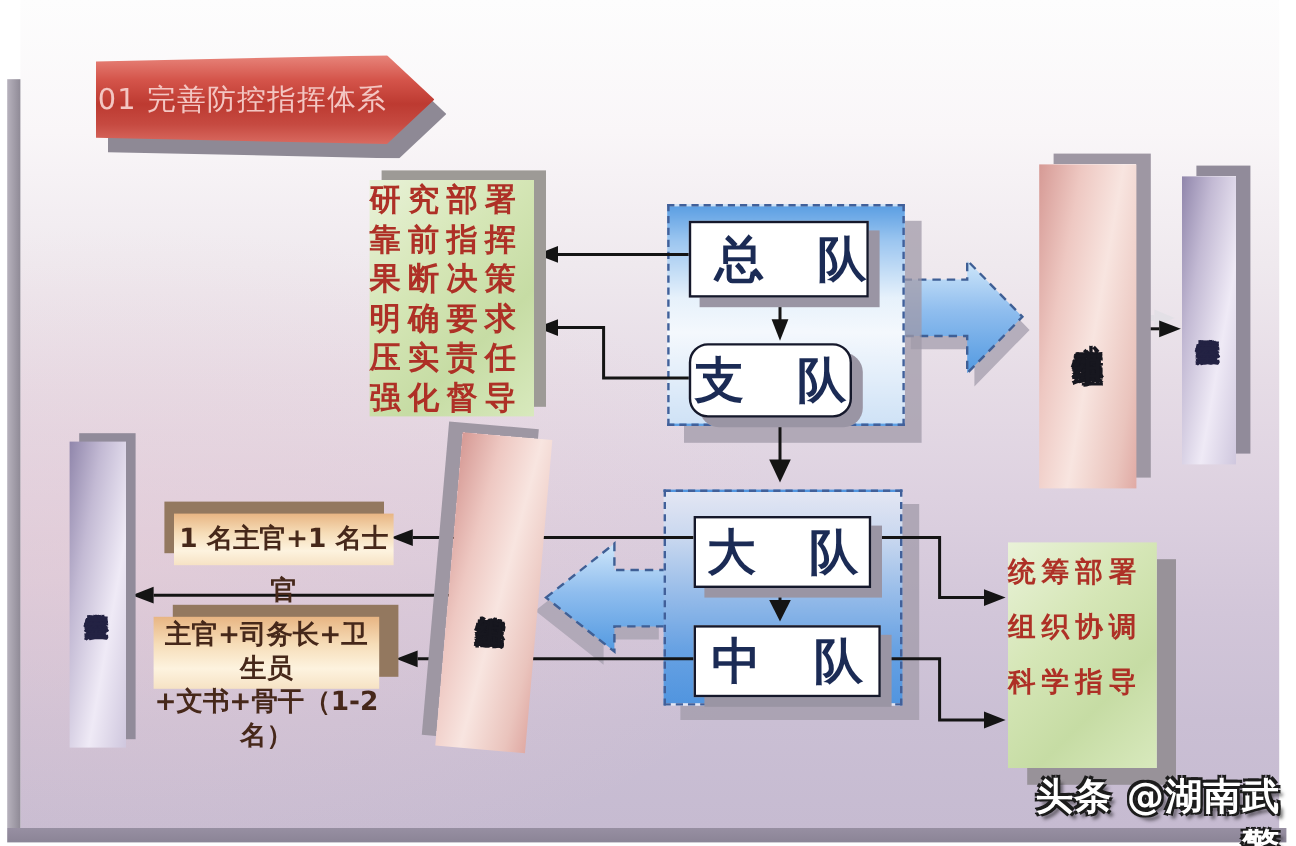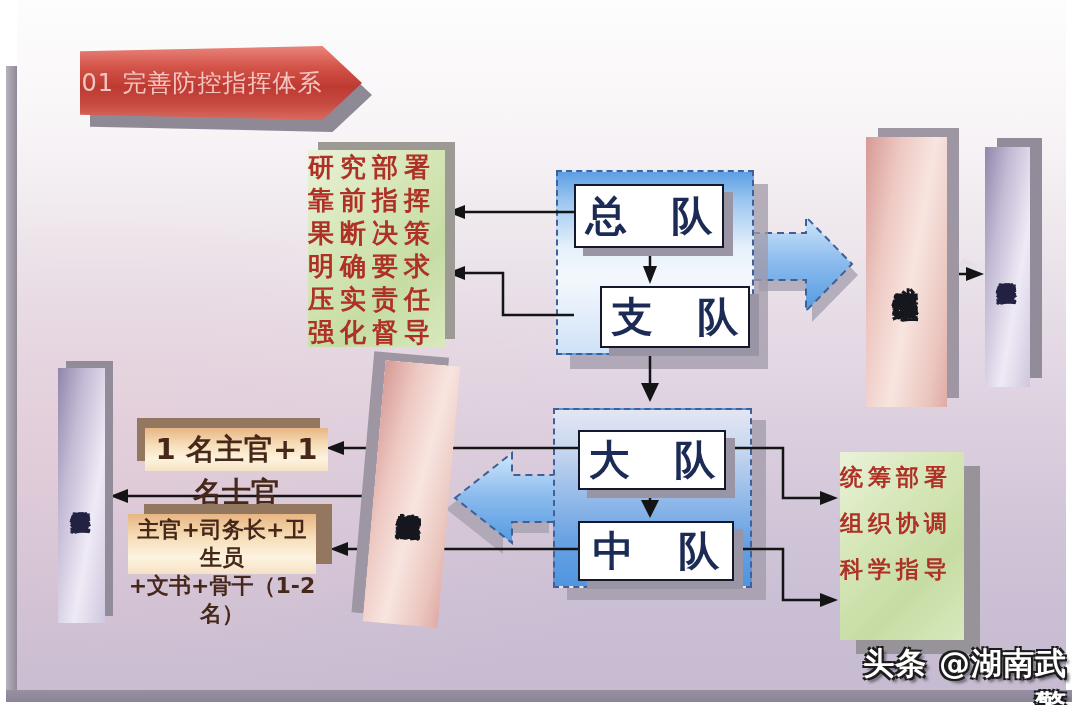--- a/index.html
+++ b/index.html
@@ -38,22 +38,22 @@
     box-shadow:14px 12px 0 rgba(160,153,168,0.75);
   }
 
   
   .unit-box {
     position:absolute; background:#ffffff; border:2px solid #15182b;
     box-shadow:9px 8px 0 #9a95a4;
     display:flex; align-items:center; justify-content:center;
     color:#1b2b55; font-weight:700; font-size:41px; word-spacing:30px;
   }
-  .ub-zongdui  { left:574px; top:184px; width:150px; height:64px; }
-  .ub-zhidui   { left:600px; top:286px; width:150px; height:62px; }
+  .ub-zongdui  { left:574px; top:184px; width:150px; height:64px;justify-content:flex-end; }
+  .ub-zhidui   { left:574px; top:286px; width:136px; height:62px;border-radius:16px; }
   .ub-dadui    { left:578px; top:430px; width:148px; height:60px; }
   .ub-zhongdui { left:578px; top:521px; width:156px; height:60px; }
 
   
   .duty-panel {
     position:absolute;
     background:linear-gradient(135deg,#e9f2d8 0%, #d5e6b6 38%, #c6dca4 68%, #d8e9bd 100%);
     color:#ae3026; font-weight:700; text-align:left;
   }
   .duty-left {
@@ -90,21 +90,21 @@
   .office-left { left:58px; top:368px; width:47px; height:255px;
     box-shadow:8px -7px 0 #918b9a; font-size:20px; }
 
   
   .staff-box {
     position:absolute;
     background:linear-gradient(180deg,#e8b583 0%, #f6ddb8 38%, #fdf3df 72%, #f6e2c4 100%);
     color:#46281a; font-weight:700; text-align:center;
   }
   .staff-dadui { left:145px; top:428px; width:183px; height:43px;
-    box-shadow:-8px -10px 0 #93785f; font-size:29px; line-height:43px; }
+    box-shadow:-8px -10px 0 #93785f; font-size:22px; line-height:43px; }
   .staff-zhongdui { left:128px; top:514px; width:188px; height:60px;
     box-shadow:16px -10px 0 #93785f; font-size:22px; line-height:28px; padding-top:2px; }
 
   
   .banner-shadow, .banner {
     position:absolute; width:282px; height:74px;
     clip-path:polygon(0% 7%, 86% 0%, 100% 50%, 86% 100%, 0% 93%);
   }
   .banner-shadow { left:90px; top:58px; background:#8e8995; }
   .banner {

